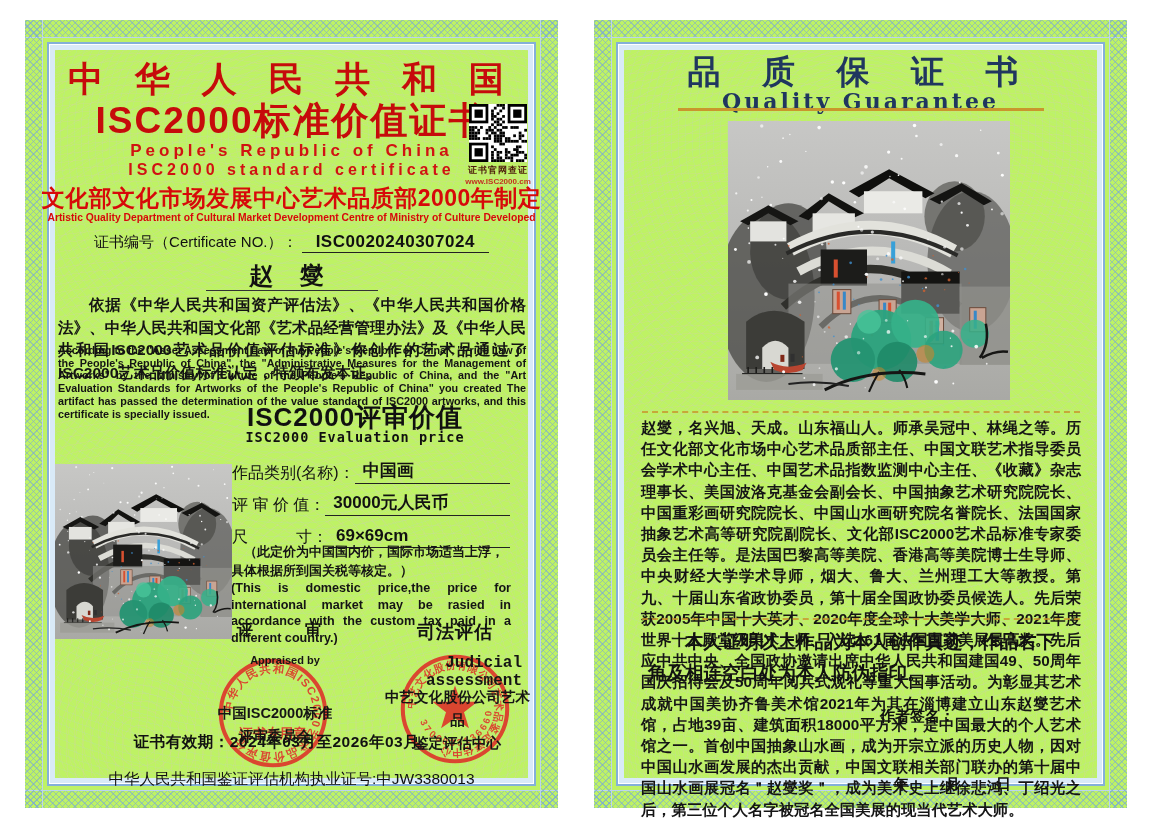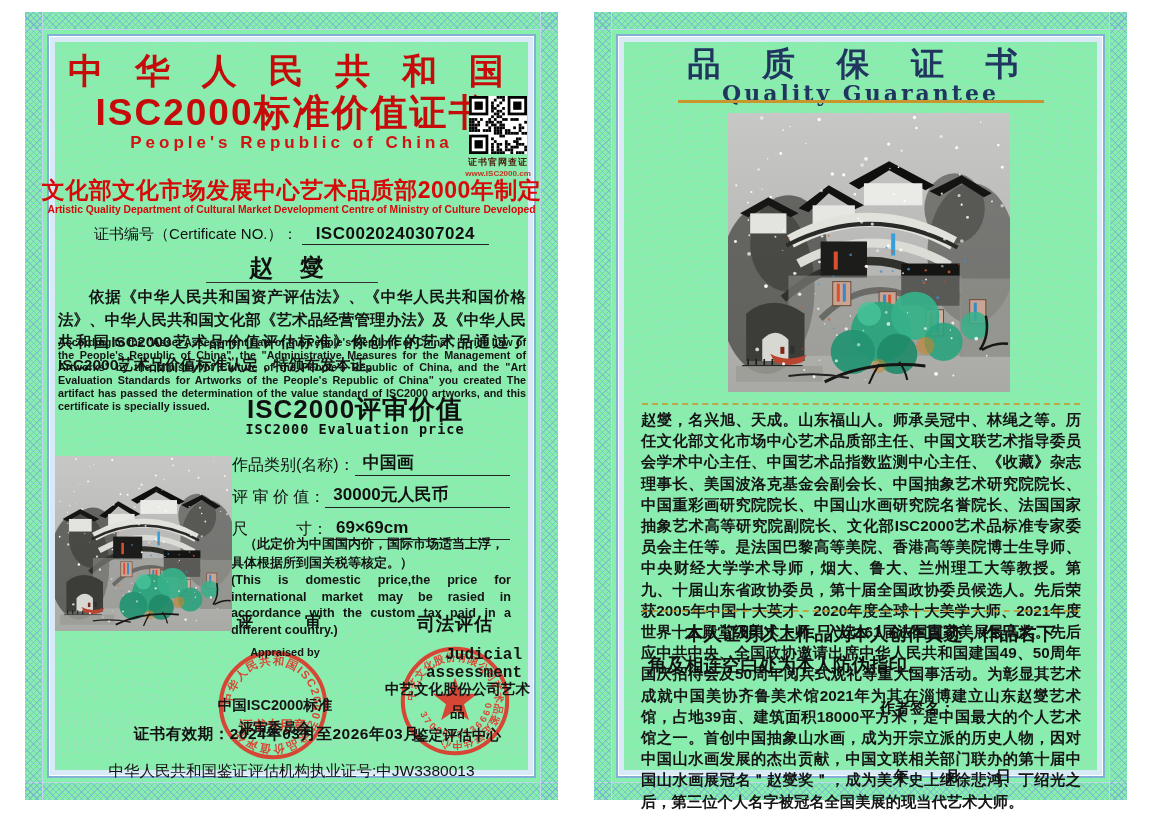--- a/index.html
+++ b/index.html
@@ -1,20 +1,20 @@
 <!DOCTYPE html>
 <html><head>
 <meta charset="utf-8">
 <style>
   * { margin:0; padding:0; box-sizing:border-box; }
   body { font-family:"Liberation Sans", sans-serif; background:#ffffff; }
   .page { position:relative; width:1151px; height:828px; background:#fff; overflow:hidden; }
 
   
-  .panel { position:absolute; top:12px; width:533px; height:788px; background:#86efac; }
+  .panel { position:absolute; top:20px; width:533px; height:788px; background:#bef264; }
   .panel-left  { left:25px; }
   .panel-right { left:594px; }
 
   
   .lace { position:absolute; background:
       repeating-linear-gradient(45deg,  rgba(122,168,214,.55) 0 1px, rgba(255,255,255,0) 1px 4.5px),
       repeating-linear-gradient(-45deg, rgba(122,168,214,.55) 0 1px, rgba(255,255,255,0) 1px 4.5px);
   }
   .lace.t { left:0; top:0; width:100%; height:18px; border-bottom:1px solid #bcd6ec; }
   .lace.b { left:0; bottom:0; width:100%; height:18px; border-top:1px solid #bcd6ec; }
@@ -118,20 +118,21 @@
     <div class="lace t"></div>
     <div class="lace b"></div>
     <div class="lace l"></div>
     <div class="lace r"></div>
     <div class="inner-frame"></div>
     <div class="watermark"></div>
 
     <div class="abs ctr t-cn1">中 华 人 民 共 和 国</div>
     <div class="abs ctr t-cn2">ISC2000标准价值证书</div>
     <div class="abs ctr t-en1">People's Republic of China</div>
+    <div class="abs ctr t-en2">ISC2000 standard certificate</div>
 
     <div class="abs qr-wrap">
       <div class="qr-box" id="qrbox"><svg viewBox="0 0 58 58" width="58" height="58">
             <rect width="58" height="58" fill="#fff"></rect>
             <rect x="27.61904761904762" y="0" width="2.761904761904762" height="2.761904761904762" fill="#000"></rect>
             <rect x="30.38095238095238" y="0" width="2.761904761904762" height="2.761904761904762" fill="#000"></rect>
             <rect x="33.14285714285714" y="0" width="2.761904761904762" height="2.761904761904762" fill="#000"></rect>
             <rect x="24.857142857142858" y="2.761904761904762" width="2.761904761904762" height="2.761904761904762" fill="#000"></rect>
             <rect x="33.14285714285714" y="2.761904761904762" width="2.761904761904762" height="2.761904761904762" fill="#000"></rect>
             <rect x="22.095238095238095" y="5.523809523809524" width="2.761904761904762" height="2.761904761904762" fill="#000"></rect>

